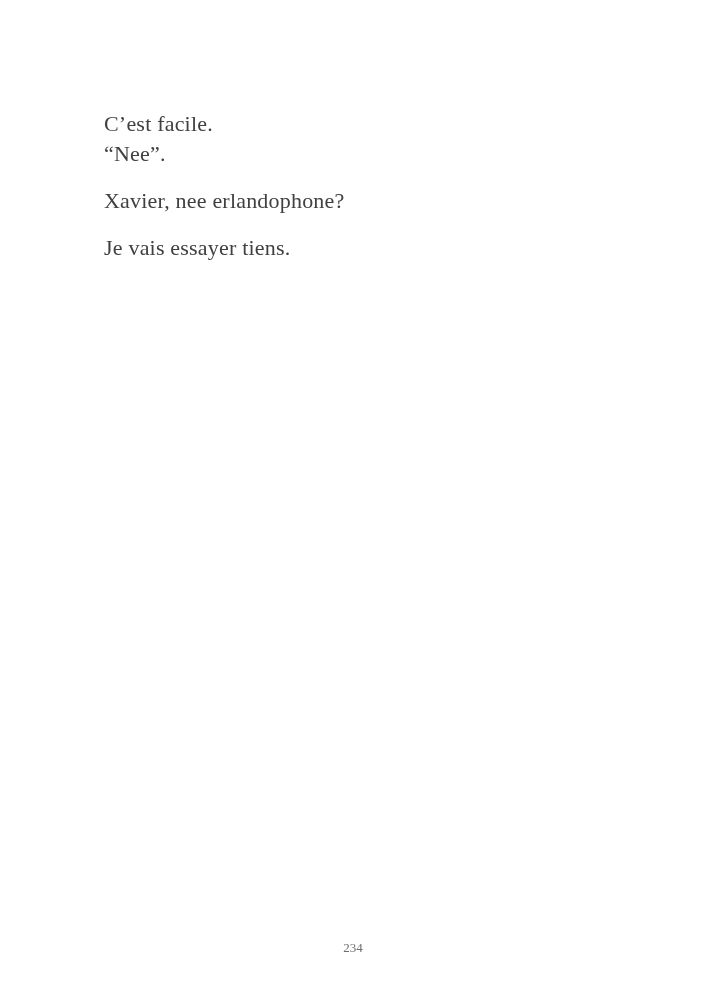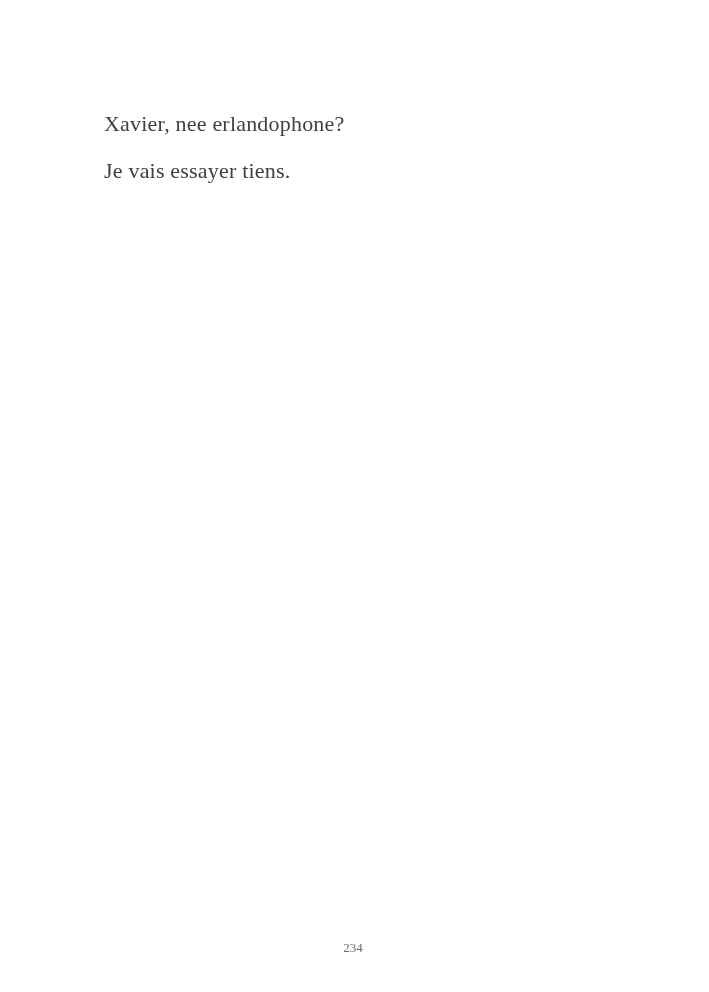--- a/index.html
+++ b/index.html
@@ -49,20 +49,24 @@
     color: #6e6e6e;
   }
 </style>
 </head>
 <body>
 
 <div class="page">
 
   <div class="text-block">
 
+    <p class="para">
+      <span class="line">C’est facile.</span>
+      <span class="line">“Nee”.</span>
+    </p>
 
     <p class="para">
       <span class="line">Xavier, nee erlandophone?</span>
     </p>
 
     <p class="para">
       <span class="line">Je vais essayer tiens.</span>
     </p>
 
   </div>

